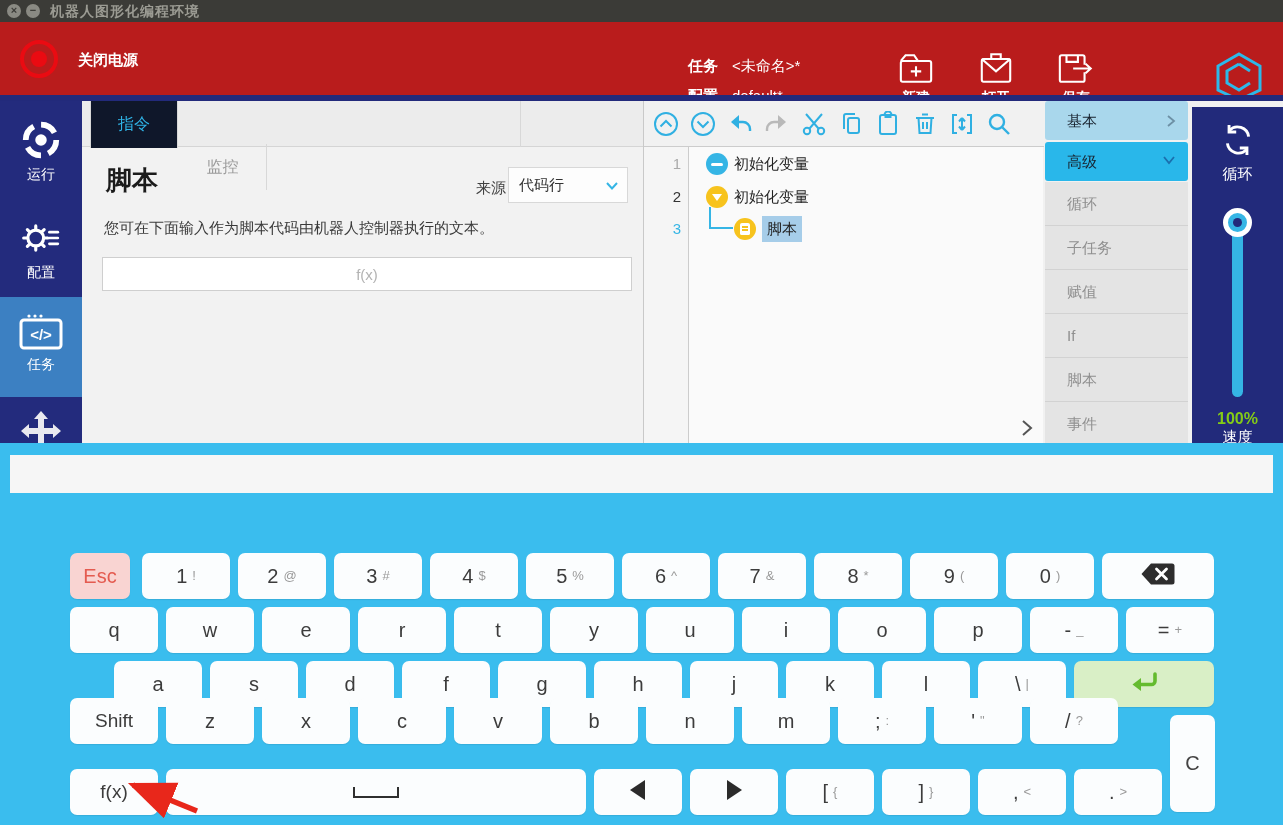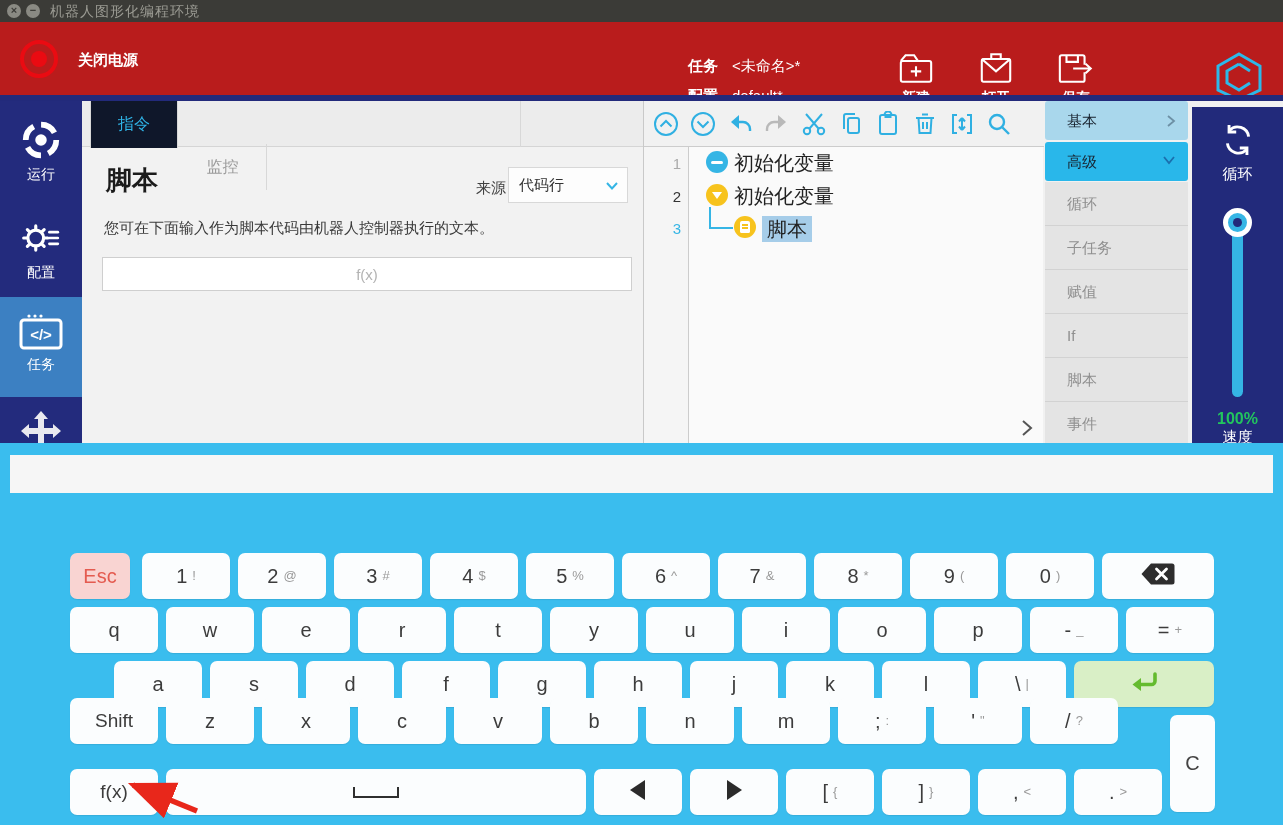--- a/index.html
+++ b/index.html
@@ -5,21 +5,21 @@
   * { margin:0; padding:0; box-sizing:border-box; }
   html,body { width:1283px; height:825px; background:#000; }
   body { font-family:"Liberation Sans","DejaVu Sans",sans-serif; }
   #app { position:relative; width:1283px; height:825px; overflow:hidden; background:#f1f1f1; }
 
   
   .titlebar { position:absolute; left:0; top:0; width:1283px; height:22px; background:#3b3b37; color:#9b9b93; }
   .tb-btn { position:absolute; top:4px; width:14px; height:14px; border-radius:50%; background:#8a8a83; color:#3b3b37;
             font-size:11px; line-height:13px; text-align:center; font-weight:bold; }
   .tb-close { left:7px; } .tb-min { left:26px; }
-  .tb-title { position:absolute; left:50px; top:3px; font-size:14px; font-weight:normal; letter-spacing:1px; }
+  .tb-title { position:absolute; left:50px; top:3px; font-size:14px; font-weight:bold; letter-spacing:1px; }
 
   
   .header { position:absolute; left:0; top:22px; width:1283px; height:73px; background:#b91c1c; color:#fff; }
   .power-btn { position:absolute; left:20px; top:18px; width:38px; height:38px; border-radius:50%; border:4px solid #ea0b12; }
   .power-btn::after { content:""; position:absolute; left:7px; top:7px; width:16px; height:16px; border-radius:50%; background:#ea0b12; }
   .power-label { position:absolute; left:78px; top:29px; font-size:15px; font-weight:bold; }
   .hdr-kv { position:absolute; font-size:15px; color:#fff; }
   .hdr-kv .k { font-weight:bold; margin-right:14px; }
   .kv-task { left:688px; top:35px; } .kv-cfg { left:688px; top:65px; }
   .hdr-action { position:absolute; top:30px; width:56px; text-align:center; color:#fff; }
@@ -62,21 +62,21 @@
 
   
   .middle { position:absolute; left:643px; top:0; width:400px; height:342px; background:#fafafa; border-left:1px solid #c9c9c9; }
   .tree-toolbar { position:absolute; left:0; top:0; width:400px; height:46px; background:#f1f1f1; border-bottom:1px solid #cccccc;
                   display:flex; align-items:center; padding-left:9px; }
   .tbicon { color:#30b0e2; width:26px; height:26px; margin-right:11px; }
   .tbicon.disabled { color:#b9b9b9; }
   .gutter { position:absolute; left:0; top:46px; width:45px; height:296px; background:#f5f5f5; border-right:1px solid #cccccc; }
   .line-no { position:absolute; width:37px; text-align:right; font-size:15px; height:26px; line-height:26px; }
   .ln-1 { top:50px; color:#aaaaaa; } .ln-2 { top:83px; color:#333; } .ln-3 { top:115px; color:#35b5e5; }
-  .tree-row { position:absolute; height:26px; line-height:24px; font-size:20px; color:#222; display:flex; align-items:flex-start; }
+  .tree-row { position:absolute; height:26px; line-height:24px; font-size:15px; color:#222; display:flex; align-items:center; }
   .tr-1 { left:62px; top:50px; } .tr-2 { left:62px; top:83px; } .tr-3 { left:90px; top:115px; }
   .node-ic { width:22px; height:22px; border-radius:50%; position:relative; margin-right:6px; flex:none; }
   .ic-minus { background:#35b5e5; }
   .ic-minus::after { content:""; position:absolute; left:5px; top:9.5px; width:12px; height:3px; background:#fff; border-radius:2px; }
   .ic-tri { background:#f7c31d; }
   .ic-tri::after { content:""; position:absolute; left:5.5px; top:8px; border-left:5.5px solid transparent;
                    border-right:5.5px solid transparent; border-top:7px solid #fff; }
   .ic-script { background:#f7c31d; }
   .ic-script::after { content:""; position:absolute; left:6px; top:5px; width:10px; height:12px; background:#fff; border-radius:2px;
                       box-shadow:inset 0 -3px 0 0 #fff; }
@@ -97,21 +97,21 @@
            border-bottom:1px solid #d2d2d2; }
 
   
   .rcol { position:absolute; left:1192px; top:6px; width:91px; height:336px; background:#222a7b; color:#fff; text-align:center; }
   .rcol .loop-ic { margin-top:14px; }
   .rcol .loop-lbl { font-size:15px; margin-top:2px; }
   .slider-track { position:absolute; left:40px; top:110px; width:11px; height:180px; background:#35b5e5; border-radius:6px; }
   .slider-handle { position:absolute; left:31px; top:101px; width:29px; height:29px; border-radius:50%;
                    background:#35b5e5; border:5px solid #fff; }
   .slider-handle::after { content:""; position:absolute; left:5px; top:5px; width:9px; height:9px; border-radius:50%; background:#222a7b; }
-  .speed-pct { position:absolute; left:0; width:91px; top:303px; font-size:16px; font-weight:bold; color:#22c55e; }
+  .speed-pct { position:absolute; left:0; width:91px; top:303px; font-size:16px; font-weight:bold; color:#84cc16; }
   .speed-lbl { position:absolute; left:0; width:91px; top:321px; font-size:15px; color:#fff; }
 
   
   .keyboard { position:absolute; left:0; top:443px; width:1283px; height:382px; background:#3abdee; }
   .kb-input { position:absolute; left:10px; top:12px; width:1263px; height:38px; background:#f6f6f6; border:none; outline:none;
               font-size:17px; padding:0 10px; font-family:"Liberation Sans",sans-serif; }
   .kb-row { position:absolute; display:flex; }
   .row-0 { left:70px; top:110px; } .row-1 { left:70px; top:164px; } .row-2 { left:114px; top:218px; }
   .row-3 { left:70px; top:255px; } .row-4 { left:70px; top:326px; }
   .key { width:88px; height:46px; margin-right:8px; border-radius:7px; background:#fbfdfe; display:flex;

